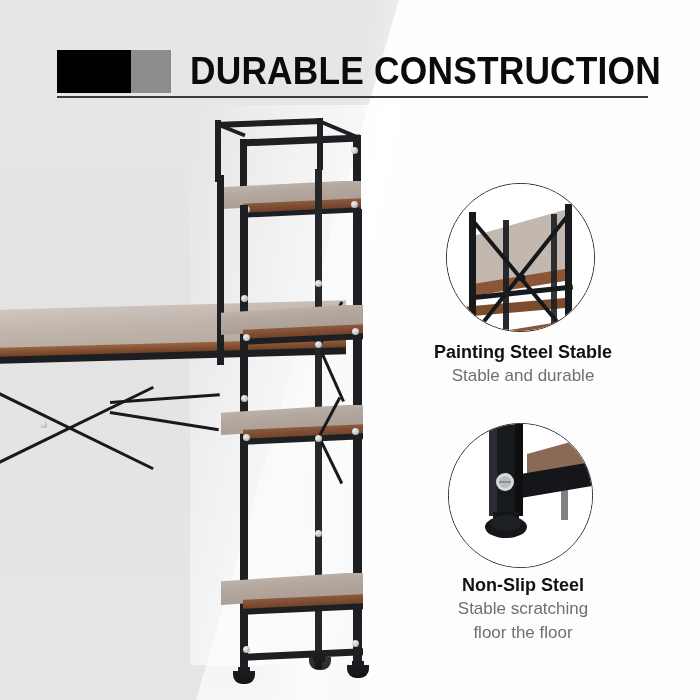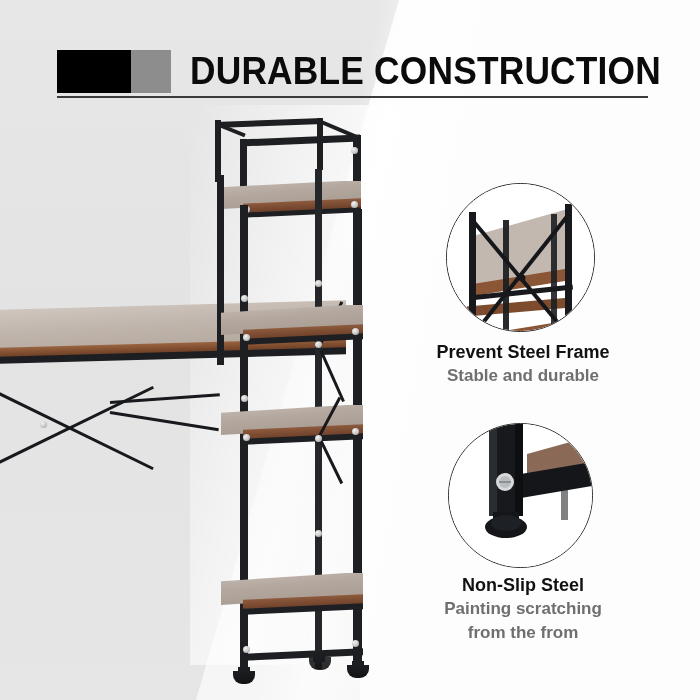--- a/index.html
+++ b/index.html
@@ -69,21 +69,21 @@
 
   
   .brace{position:absolute;background:#17191c;height:2.5px;transform-origin:left center;}
 
   
   .case{position:absolute;left:205px;top:0;width:160px;height:580px;}
 
   
   .cap{position:absolute;width:300px;text-align:center;}
   .cap-t{font-size:18px;font-weight:bold;color:#111;line-height:24px;}
-  .cap-s{font-size:17px;color:#6f6f6f;line-height:24px;font-weight:bold;}
+  .cap-s{font-size:17px;color:#6f6f6f;line-height:24px;font-weight:normal;}
 
   
   .inset{position:absolute;border-radius:50%;border:1.6px solid #2b2b2b;overflow:hidden;background:#ffffff;}
   .inset-inner{position:absolute;inset:0;}
 </style>
 </head>
 <body>
 
 <div id="page">
 
@@ -199,21 +199,21 @@
         <circle cx="75" cy="94" r="3.5" fill="#15171a"></circle>
 
         <rect x="20" y="150" width="108" height="6" fill="#17191c" transform="rotate(-5 74 153)"></rect>
 
         <rect x="22" y="106" width="104" height="5" fill="#17191c" transform="rotate(-6 74 108)"></rect>
       </svg>
     </div>
   </div>
 
   <div class="cap" style="left:373px;top:340px;">
-    <div class="cap-t">Prevent Steel Frame</div>
+    <div class="cap-t">Painting Steel Stable</div>
     <div class="cap-s">Stable and durable</div>
   </div>
 
   <div class="inset" style="left:448px;top:423px;width:143px;height:143px;">
     <div class="inset-inner">
       <svg width="143" height="143" viewBox="0 0 143 143">
         <rect x="0" y="0" width="143" height="143" fill="#ffffff"></rect>
 
         <polygon points="78,30 143,12 143,44 78,58" fill="#8a6a56"></polygon>
         <polygon points="78,52 143,40 143,56 78,68" fill="#6d5140"></polygon>
@@ -232,17 +232,17 @@
         <ellipse cx="57" cy="103" rx="21" ry="11" fill="#141619"></ellipse>
         <ellipse cx="57" cy="99" rx="15" ry="8" fill="#1d2024"></ellipse>
 
         <rect x="112" y="56" width="7" height="40" fill="#17191c" opacity=".55"></rect>
       </svg>
     </div>
   </div>
 
   <div class="cap" style="left:373px;top:573px;">
     <div class="cap-t">Non-Slip Steel</div>
-    <div class="cap-s">Painting scratching</div>
-    <div class="cap-s">from the from</div>
+    <div class="cap-s">Stable scratching</div>
+    <div class="cap-s">floor the floor</div>
   </div>
 
 </div>
 
 </body></html>

